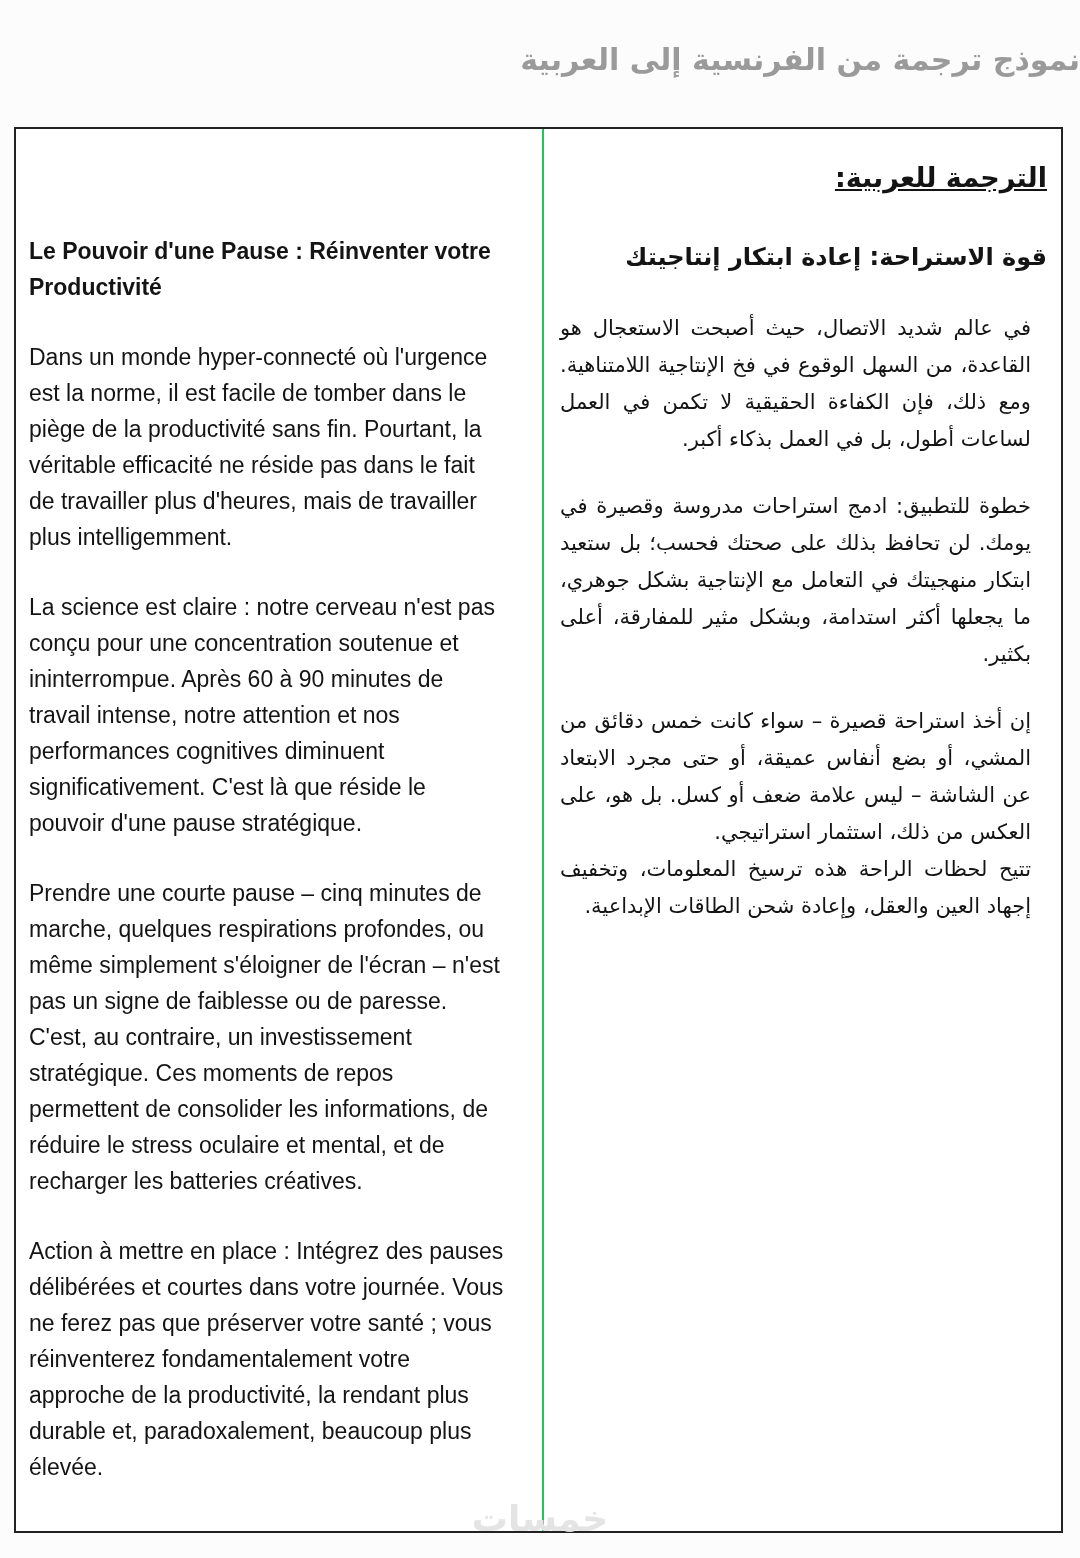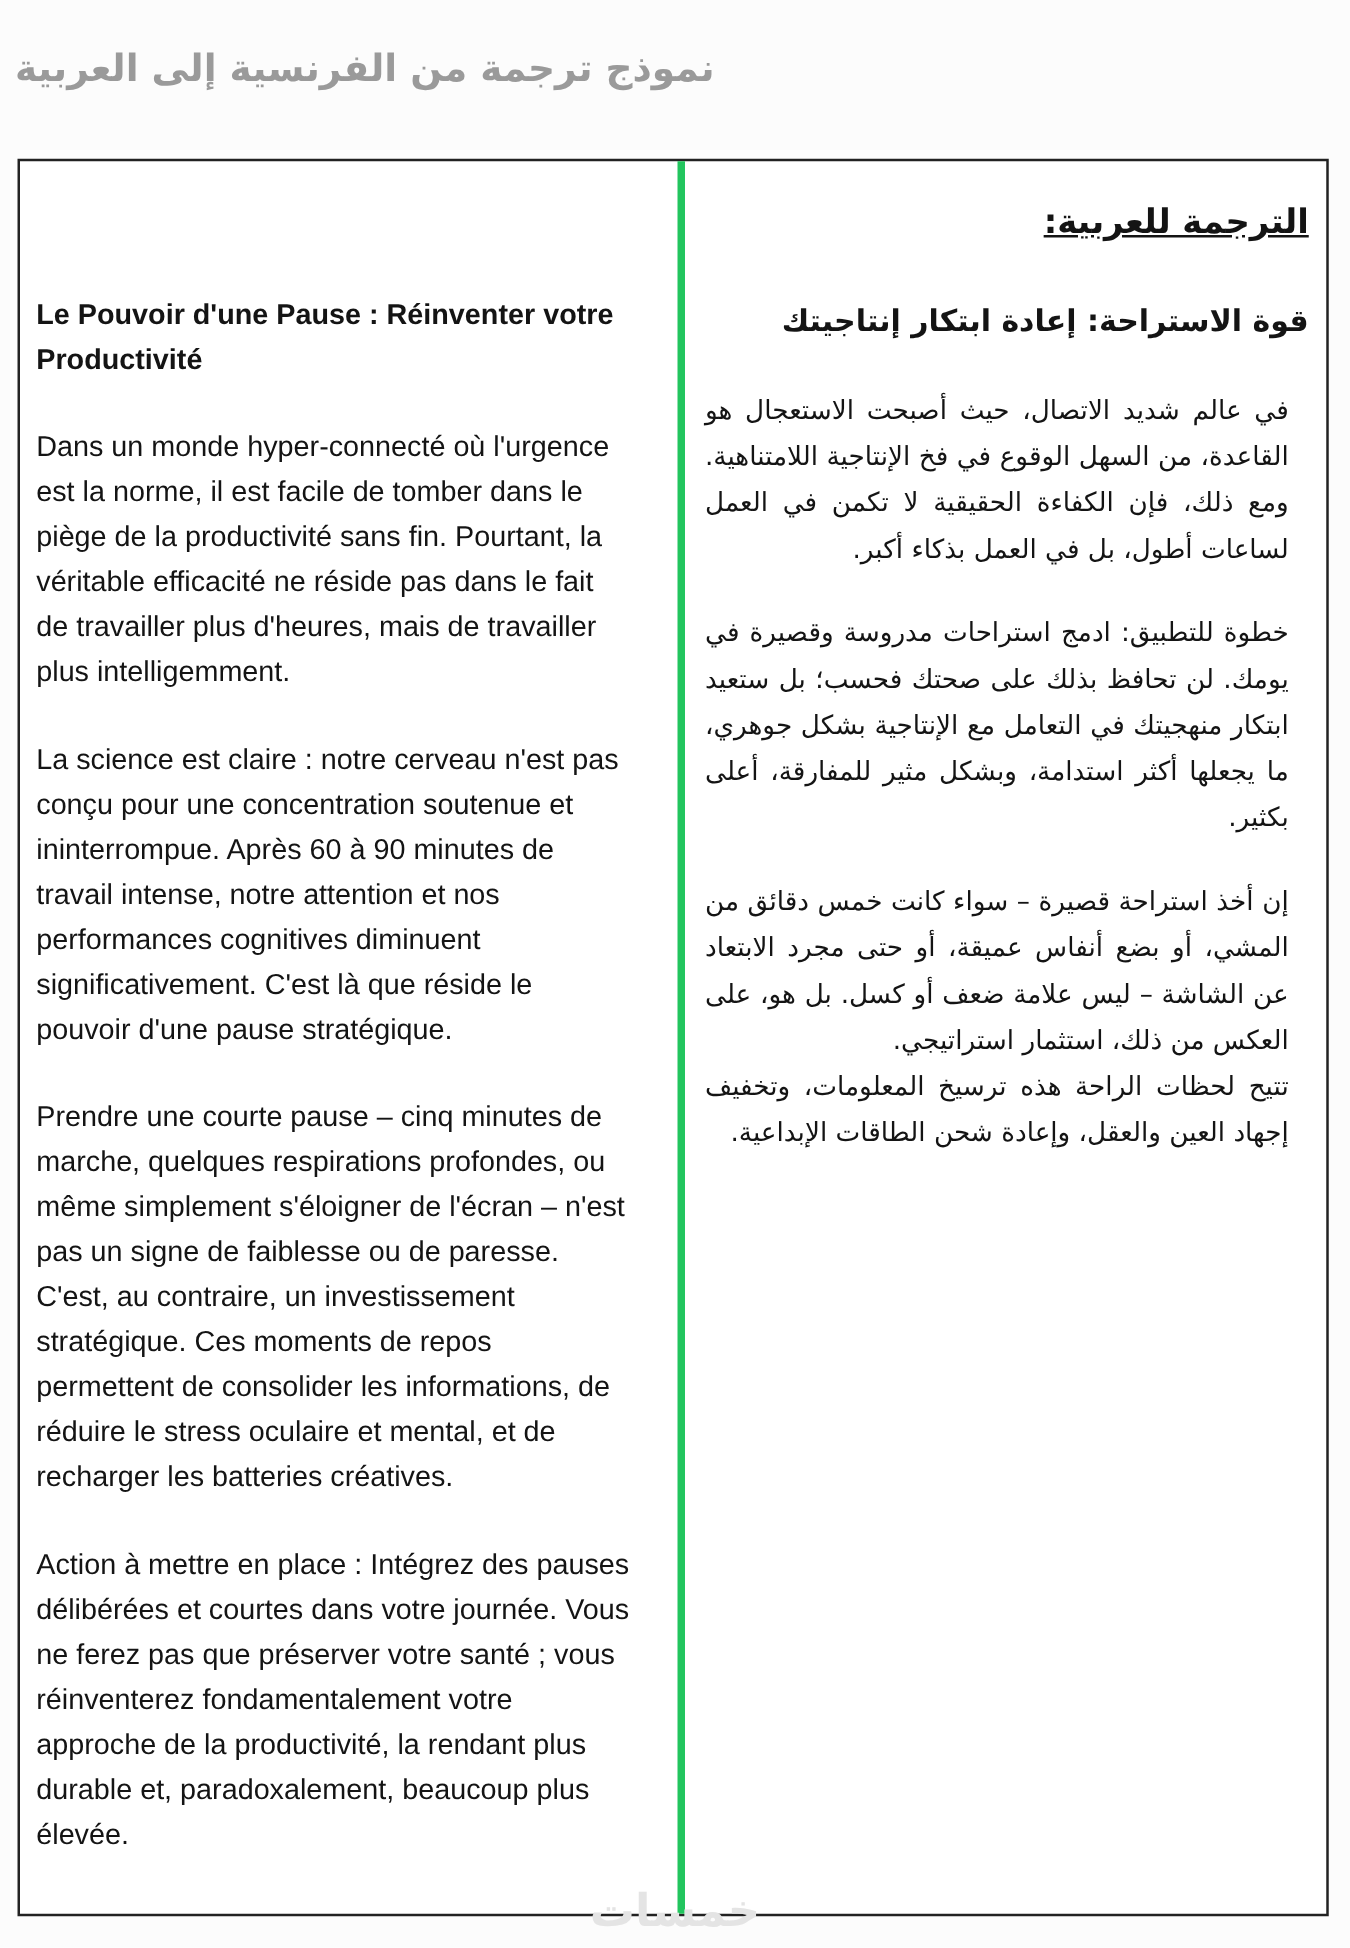--- a/index.html
+++ b/index.html
@@ -8,23 +8,23 @@
   }
   body {
     width: 1080px;
     height: 1558px;
     background: #fcfcfc;
     font-family: "Liberation Sans", sans-serif;
     position: relative;
     overflow: hidden;
   }
   .page-title {
-    margin: 12px;
-    padding-top: 26px;
-    text-align: left;
+    margin: 0;
+    padding-top: 42px;
+    text-align: right;
     direction: rtl;
     font-family: "DejaVu Sans", sans-serif;
     font-weight: bold;
     font-size: 30px;
     color: #9a9a9a;
   }
   .content-box {
     position: absolute;
     left: 14px;
     top: 127px;
@@ -51,21 +51,21 @@
   }
   .fr-p {
     margin: 0 0 34px 0;
   }
   .fr-p:last-child {
     margin-bottom: 12px;
   }
   .col-ar {
     flex: 1 1 auto;
     box-sizing: border-box;
-    border-left: 6px solid #22c55e;
+    border-left: 2px solid #22c55e;
     padding: 30px 14px 20px 16px;
     direction: rtl;
     text-align: justify;
     font-family: "DejaVu Sans", sans-serif;
     color: #141414;
     font-size: 21px;
     line-height: 37px;
   }
   .ar-label {
     font-weight: bold;
@@ -85,21 +85,21 @@
   .ar-p {
     margin: 0 16px 30px 0;
     white-space: pre-line;
   }
   .ar-p:last-child {
     margin-bottom: 0;
   }
   .watermark {
     position: absolute;
     left: 50%;
-    bottom: 8px;
+    bottom: 19px;
     transform: translateX(-50%);
     direction: rtl;
     font-family: "DejaVu Sans", sans-serif;
     font-weight: bold;
     font-size: 36px;
     color: #e4e4e4;
     letter-spacing: 1px;
     pointer-events: none;
   }
 </style>

